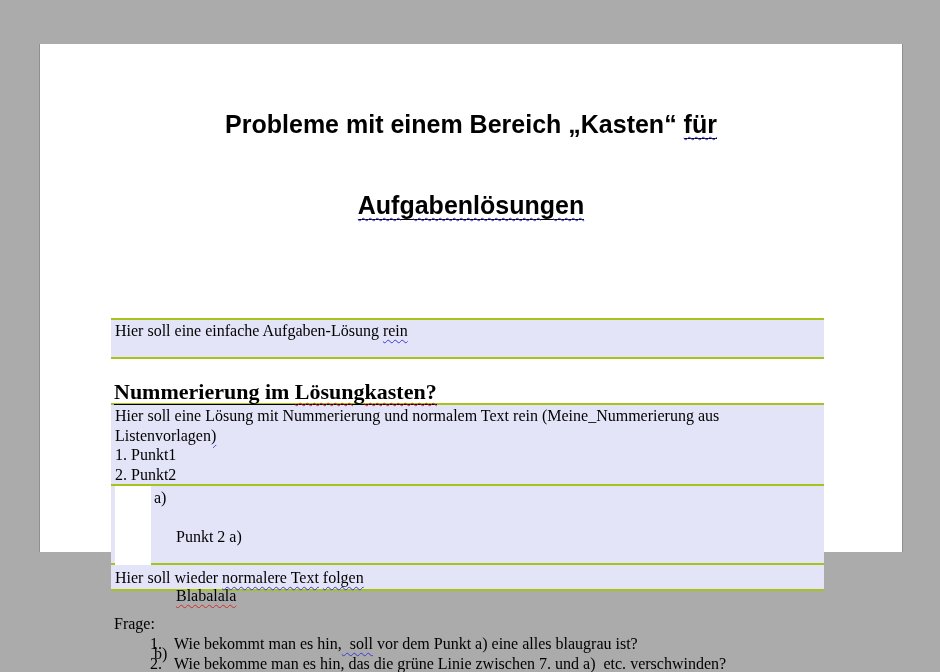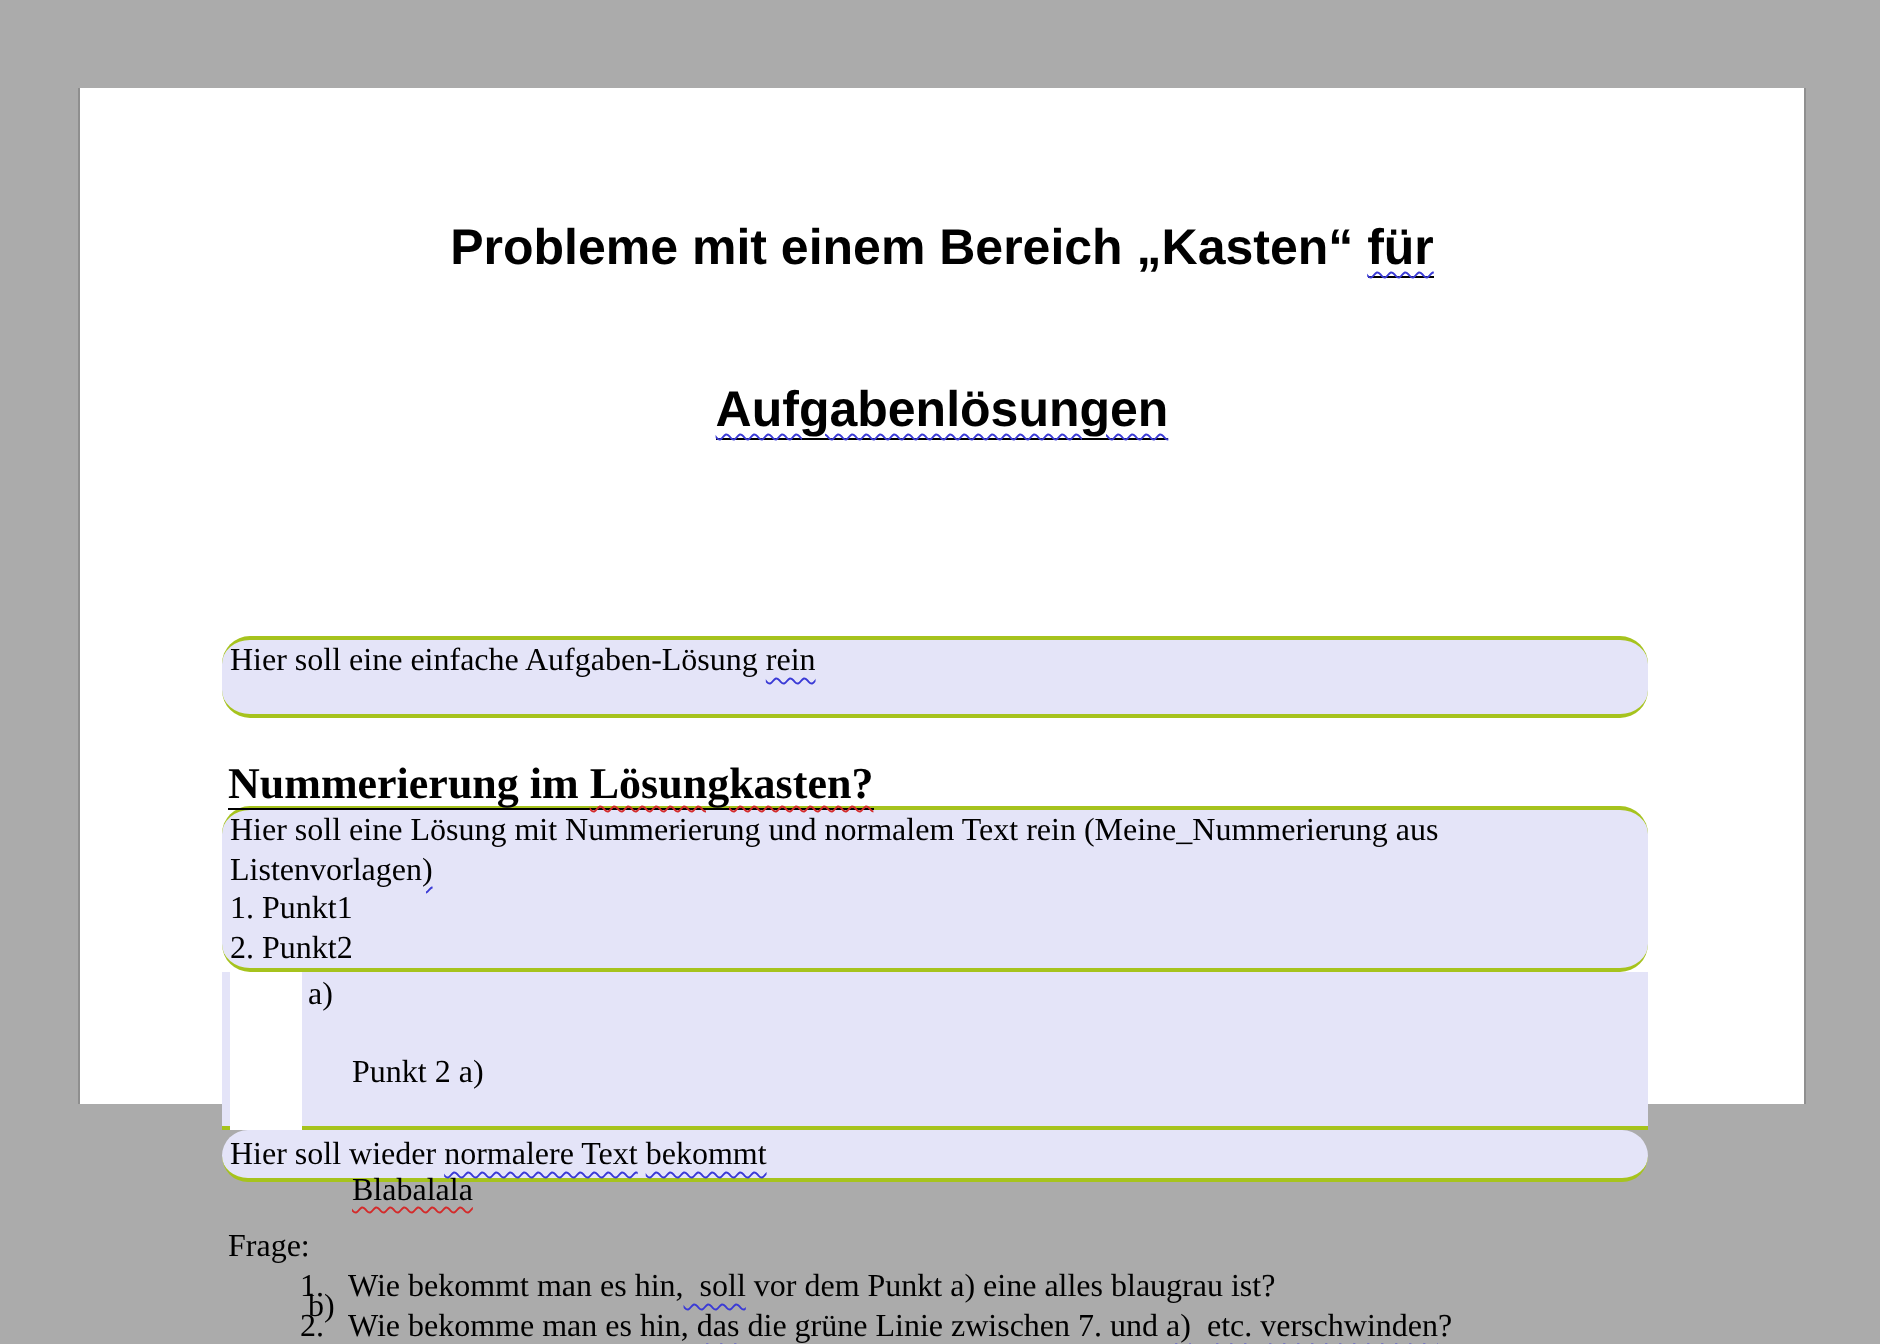--- a/index.html
+++ b/index.html
@@ -18,21 +18,21 @@
     background:var(--page_bg);
     border-left:1px solid var(--page_edge);border-right:1px solid var(--page_edge);margin-top:28px;
   }
   .title{
     margin:13px auto 0;max-width:700px;text-align:center;
     font-family:"Liberation Sans","DejaVu Sans",sans-serif;
     font-weight:bold;font-size:25px;line-height:27px;white-space:pre-wrap;
   }
   .band{
     margin-left:71px;width:713px;background:var(--band_bg);
-    border-top:2px solid var(--rule);border-bottom:2px solid var(--rule);border-radius:14px;
+    border-top:2px solid var(--rule);border-bottom:2px solid var(--rule);
   }
   .box1{margin-top:45px;height:41px;padding:1px 4px;line-height:19.5px;}
   .doc-heading{
     margin:23px 0 1px 71px;width:713px;padding-left:3px;
     font-weight:bold;font-size:22px;line-height:20px;white-space:pre-wrap;
   }
   .box2{padding:1px 4px 0;line-height:19.5px;}
   .para{white-space:pre-wrap;}
   .ab-row{margin-left:71px;width:713px;display:flex;height:79px;}
   .ab-strip{width:4px;background:var(--band_bg);border-bottom:2px solid var(--rule);}
@@ -98,21 +98,21 @@
         <div class="ab-label">b)</div>
         <div class="ab-text">
           <div><span>Punkt 2 </span><span class="wavy-blue">b)</span></div>
           
         </div>
       </div>
     </div>
   </div>
 
   <div class="band after-row" style="border-top:none;">
-    <div class="para"><span>Hier soll wieder </span><span class="wavy-blue">normalere Text</span><span> </span><span class="wavy-blue">bekommt</span></div>
+    <div class="para"><span>Hier soll wieder </span><span class="wavy-blue">normalere Text</span><span> </span><span class="wavy-blue">folgen</span></div>
   </div>
 
   <div class="frage">
     <div class="frage-label">Frage:</div>
     <div class="q-item">
       <span class="q-num">1.</span>
       <span class="q-text"><span>Wie bekommt man es hin,</span><span class="wavy-blue">  soll</span><span> vor dem Punkt a) eine alles blaugrau ist?</span></span>
     </div>
     <div class="q-item">
       <span class="q-num">2.</span>

